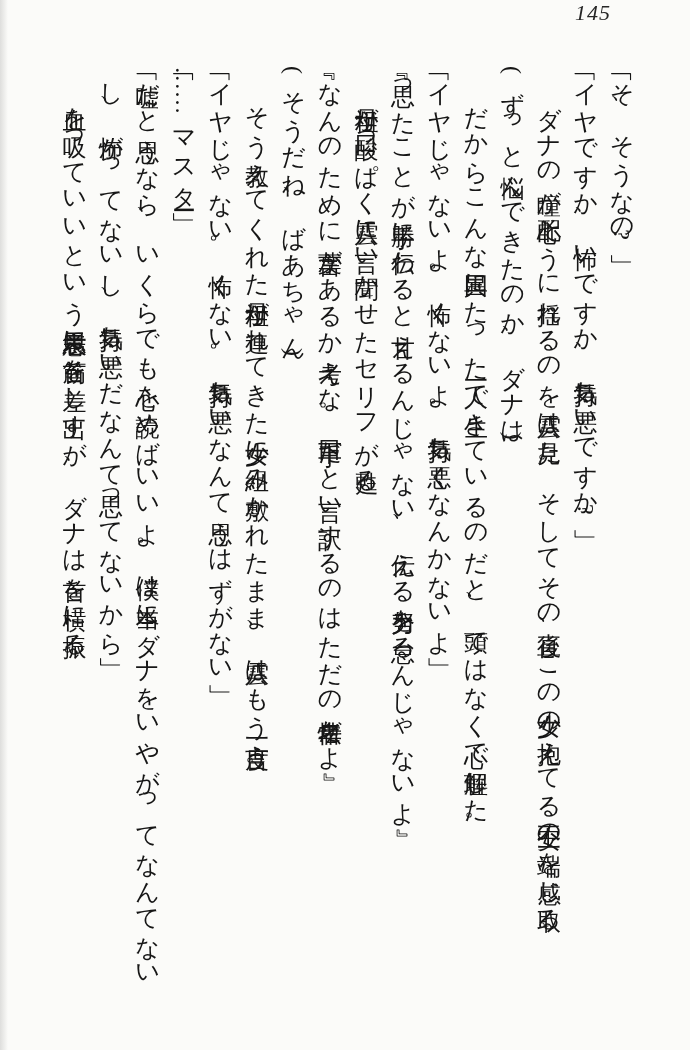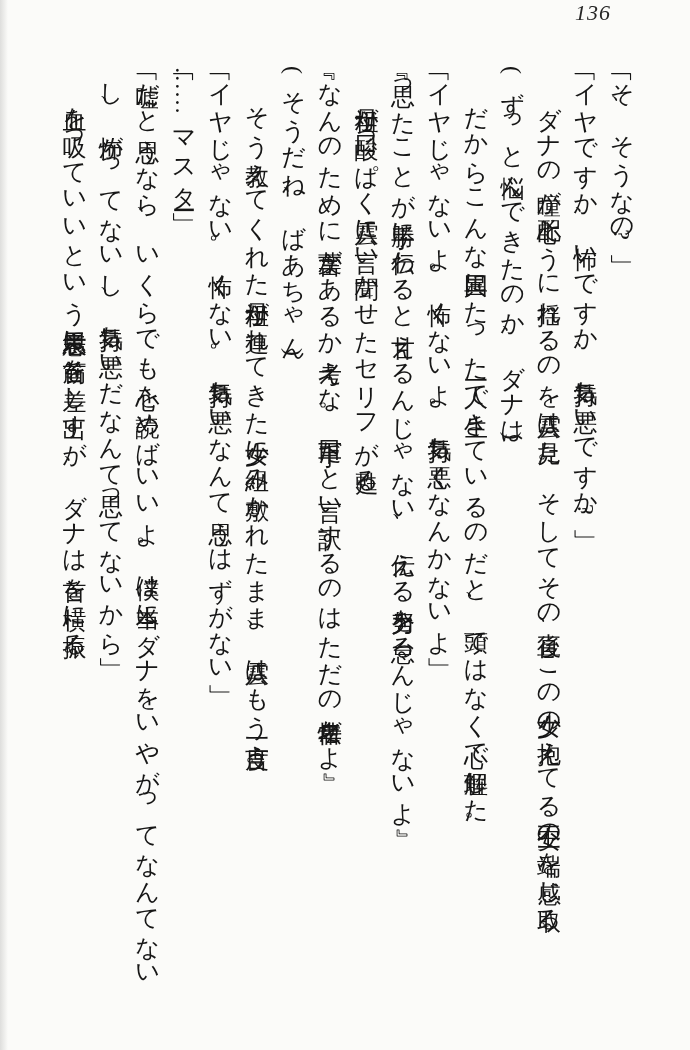--- a/index.html
+++ b/index.html
@@ -56,21 +56,21 @@
   .para.indent {
     text-indent: 1em;        
   }
 </style>
 </head>
 <body>
 
 <div class="page">
   <div class="edge-shadow"></div>
 
-  <div class="page-number">136</div>
+  <div class="page-number">145</div>
 
   <div class="text-block">
     <p class="para">「そ、そうなの?」</p>
     <p class="para">「イヤですか、怖いですか、気持ち悪いですか?」</p>
     <p class="para indent">ダナの瞳が心配そうに揺れるのを八雲は見た。そしてその直後、この少女の抱えてる不安の一端を感じ取る。</p>
     <p class="para">(ずっと悩んできたのか、ダナは)</p>
     <p class="para indent">だからこんな異国にたった一人で生きているのだと、頭ではなく心で理解した。</p>
     <p class="para">「イヤじゃないよ。怖くないよ。気持ち悪くなんかないよ」</p>
     <p class="para">『思ったことが勝手に伝わると甘えるんじゃない、伝える努力を怠るんじゃないよ』</p>
     <p class="para indent">祖母が口酸っぱく八雲に言い聞かせたセリフが甦る。</p>

